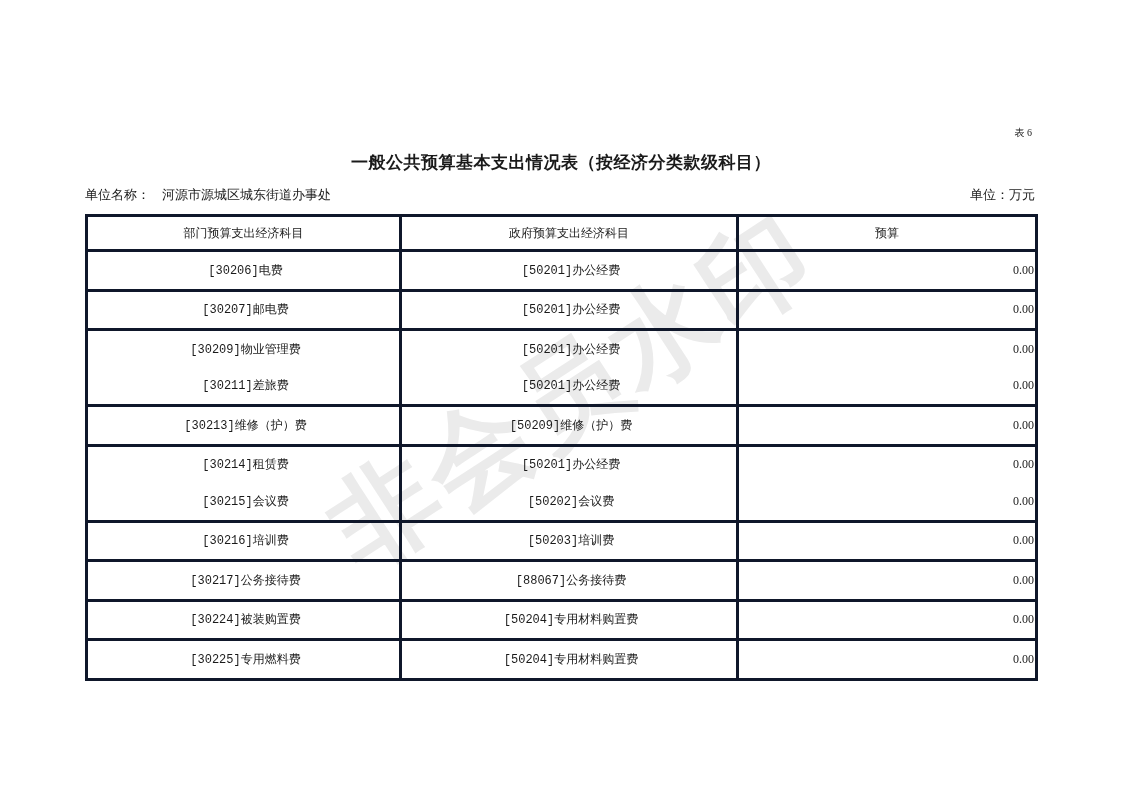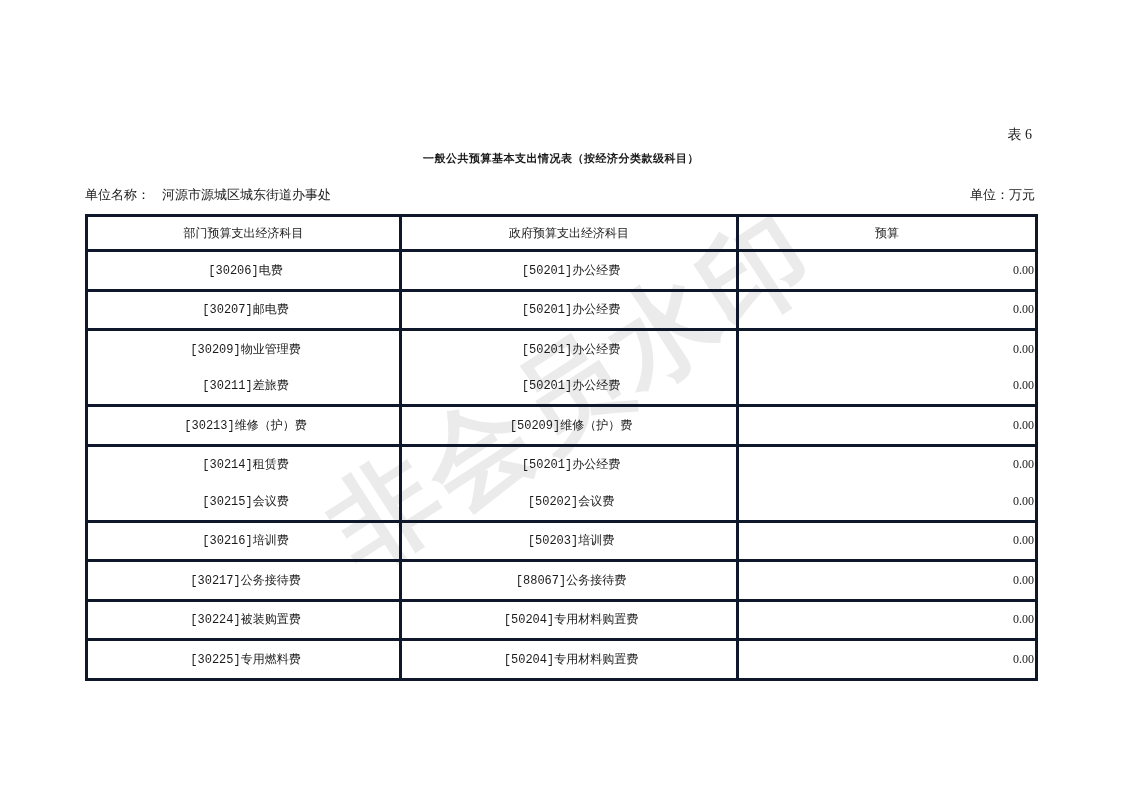--- a/index.html
+++ b/index.html
@@ -24,33 +24,33 @@
     letter-spacing: 4px;
     color: #ebebeb;
     white-space: nowrap;
     z-index: 0;
     user-select: none;
   }
   .table-label {
     position: absolute;
     top: 126px;
     right: 90px;
-    font-size: 14px;
+    font-size: 10px;
     z-index: 2;
   }
   .doc-title {
     position: absolute;
     top: 151px;
     left: 0;
     width: 100%;
     margin: 0;
     text-align: center;
     font-family: "Liberation Sans", "DejaVu Sans", sans-serif;
     font-weight: bold;
-    font-size: 11px;
+    font-size: 17px;
     letter-spacing: 0.5px;
     z-index: 2;
   }
   .unit-row {
     position: absolute;
     top: 186px;
     left: 85px;
     width: 950px;
     display: flex;
     justify-content: space-between;

